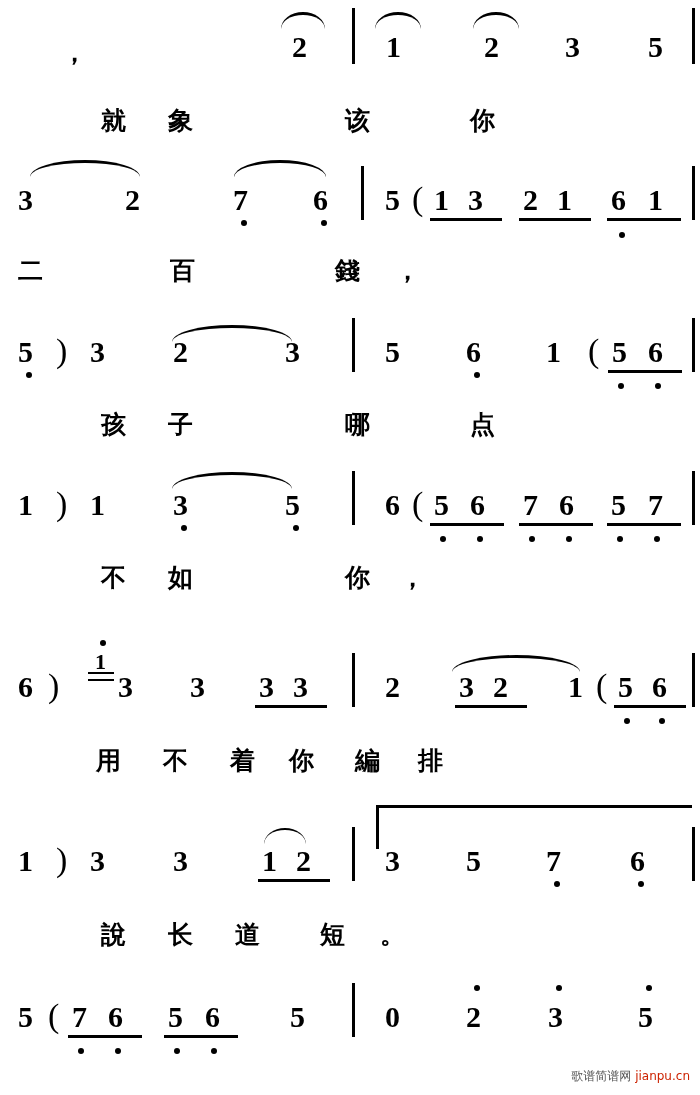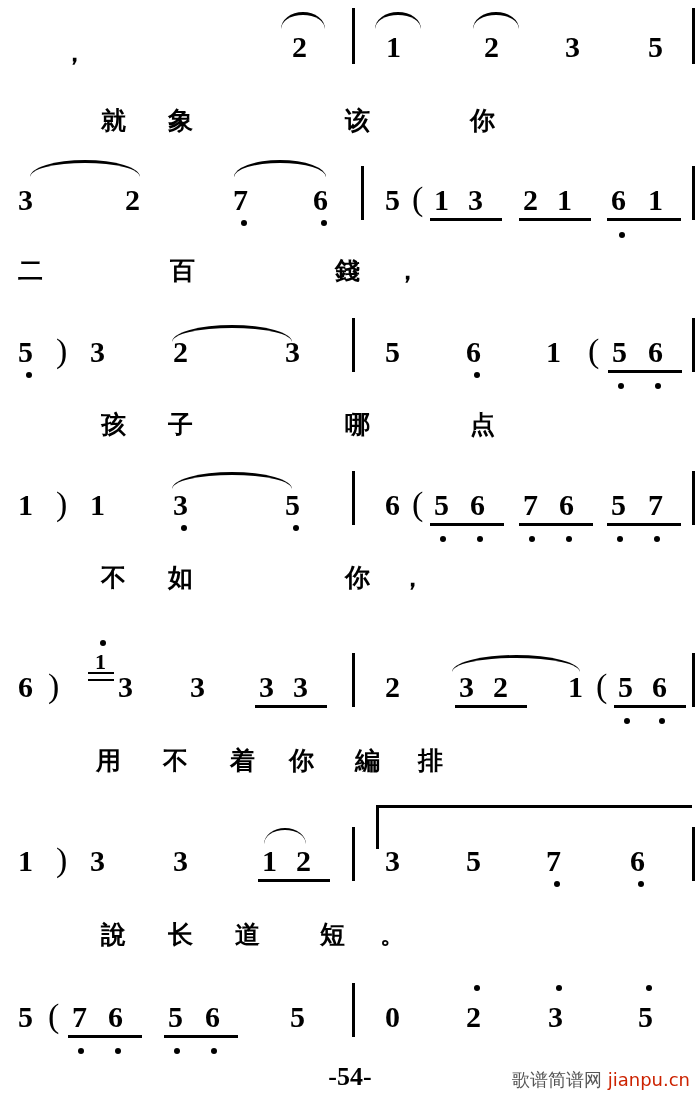--- a/index.html
+++ b/index.html
@@ -107,21 +107,21 @@
     left: 0;
     right: 0;
     text-align: center;
     font-family: "Liberation Serif", serif;
     font-size: 26px;
     font-weight: 700;
   }
   .watermark {
     position: absolute;
     font-family: "DejaVu Sans", sans-serif;
-    font-size: 18px;
+    font-size: 12px;
     color: #555;
     white-space: nowrap;
     margin-left: 48px;
   }
   .watermark .red { color: #cc2200; }
 </style>
 </head>
 <body>
 
 <div class="page">
@@ -336,19 +336,18 @@
   <div class="barline" style="left:352px; top:983px; height:54px;"></div>
 
   <div class="abs note" style="left:385px; top:1002px;">0</div>
   <div class="abs note" style="left:466px; top:1002px;">2</div>
   <div class="dotup" style="left:474px; top:985px;"></div>
   <div class="abs note" style="left:548px; top:1002px;">3</div>
   <div class="dotup" style="left:556px; top:985px;"></div>
   <div class="abs note" style="left:638px; top:1002px;">5</div>
   <div class="dotup" style="left:646px; top:985px;"></div>
 
-  <div class="page-number" style="top:1062px;">-54-</div>
 
   <div class="watermark" style="right:10px; top:1068px;">
     <span>歌谱简谱网 </span><span class="red">jianpu.cn</span>
   </div>
 
 </div>
 
 </body></html>

